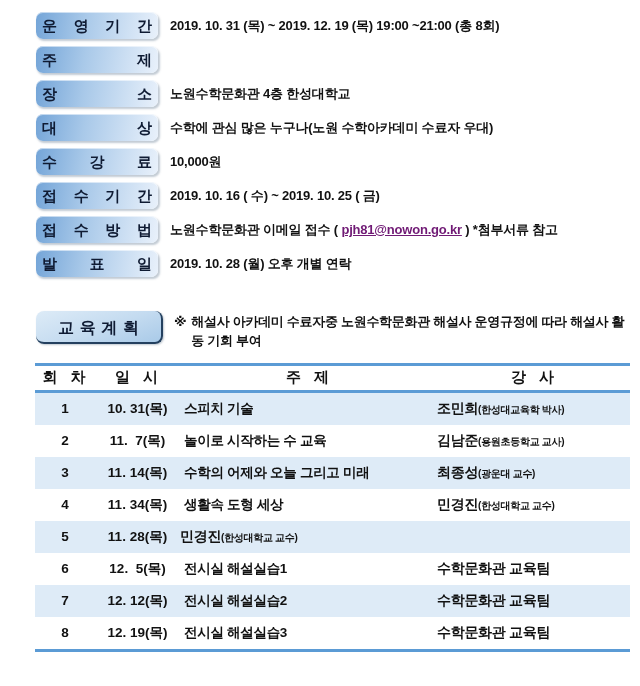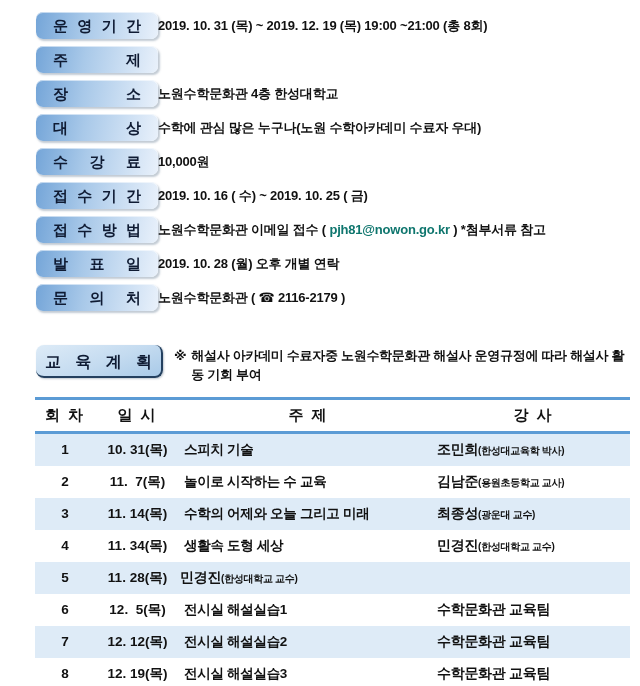--- a/index.html
+++ b/index.html
@@ -10,44 +10,45 @@
     font-weight: bold;
     color: #111111;
     overflow: hidden;
   }
   .page { padding: 12px 10px 0 36px; }
 
   
   .info-row { display: flex; align-items: center; margin-bottom: 7px; }
   .label-box {
     width: 122px; height: 27px;
-    padding: 0 17px;
+    padding: 0 6px;
     line-height: 27px;
     border-radius: 7px;
     background: linear-gradient(100deg, #74a5d8 0%, #a9c9e9 40%, #e9f1fb 100%);
     box-shadow: 1.5px 2px 2px rgba(120,140,160,0.45), inset 0 1px 0 rgba(255,255,255,0.55);
     font-size: 15px;
     color: #0f1b33;
     text-align: justify;
     text-align-last: justify;
     flex: 0 0 auto;
   }
   .info-value {
+    margin-left: 12px;
     font-size: 13px;
     letter-spacing: -0.2px;
     white-space: pre;
   }
-  .email-link { color: #0f766e; cursor: pointer; }
+  .email-link { color: #701a75; text-decoration: underline; cursor: pointer; }
 
   
   .plan-section { margin-top: 34px; }
   .plan-header { display: flex; align-items: flex-start; }
   .plan-title-box {
     width: 127px; height: 33px;
-    padding: 0 9px;
+    padding: 0 22px;
     line-height: 33px;
     border-radius: 8px;
     background: linear-gradient(160deg, #ddebf7 0%, #c4dbf0 55%, #a9cae8 100%);
     border-right: 2px solid #24405f;
     border-bottom: 2px solid #24405f;
     box-shadow: 1px 1px 2px rgba(100,120,140,0.4);
     font-size: 16px;
     color: #0f1b33;
     text-align: justify;
     text-align-last: justify;
@@ -60,21 +61,21 @@
     font-size: 13px;
     line-height: 1.45;
     width: 468px;
     letter-spacing: -0.3px;
   }
   .plan-note .marker { flex: 0 0 auto; margin-right: 5px; }
 
   
   .schedule-table { margin-top: 12px; width: 595px; margin-left: -1px; border-top: 3px solid #5b9bd5; border-bottom: 3px solid #5b9bd5; }
   .t-row { display: grid; grid-template-columns: 60px 85px 257px 193px; align-items: center; }
-  .t-head { height: 34px; border-bottom: 3px solid #5b9bd5; font-size: 15px; }
+  .t-head { height: 27px; border-bottom: 3px solid #5b9bd5; font-size: 15px; font-family: Liberation Mono, monospace; }
   .t-head .cell { text-align: center; letter-spacing: 2px; }
   .t-body .t-row { height: 32px; font-size: 13.5px; }
   .t-body .t-row:nth-child(odd) { background: #deebf7; }
   .cell-no { text-align: center; }
   .cell-date { text-align: center; white-space: pre; }
   .cell-topic { padding-left: 4px; letter-spacing: -0.3px; }
   .cell-instructor { letter-spacing: -0.3px; }
   .inst-name { font-size: 14px; }
   .inst-affil { font-size: 10px; }
 </style>
@@ -117,24 +118,20 @@
     <div class="info-row">
       <div class="label-box">접 수 방 법</div>
       <div class="info-value"><span>노원수학문화관 이메일 접수 ( </span><a class="email-link">pjh81@nowon.go.kr</a><span> ) *첨부서류 참고</span></div>
     </div>
 
     <div class="info-row">
       <div class="label-box">발 표 일</div>
       <div class="info-value">2019. 10. 28 (월) 오후 개별 연락</div>
     </div>
 
-    <div class="info-row">
-      <div class="label-box">문 의 처</div>
-      <div class="info-value">노원수학문화관 ( ☎ 2116-2179 )</div>
-    </div>
 
   </section>
 
   <section class="plan-section">
 
     <div class="plan-header">
       <div class="plan-title-box">교 육 계 획</div>
       <div class="plan-note">
         <span class="marker">※</span>
         <span class="note-text">해설사 아카데미 수료자중 노원수학문화관 해설사 운영규정에 따라 해설사 활동 기회 부여</span>

